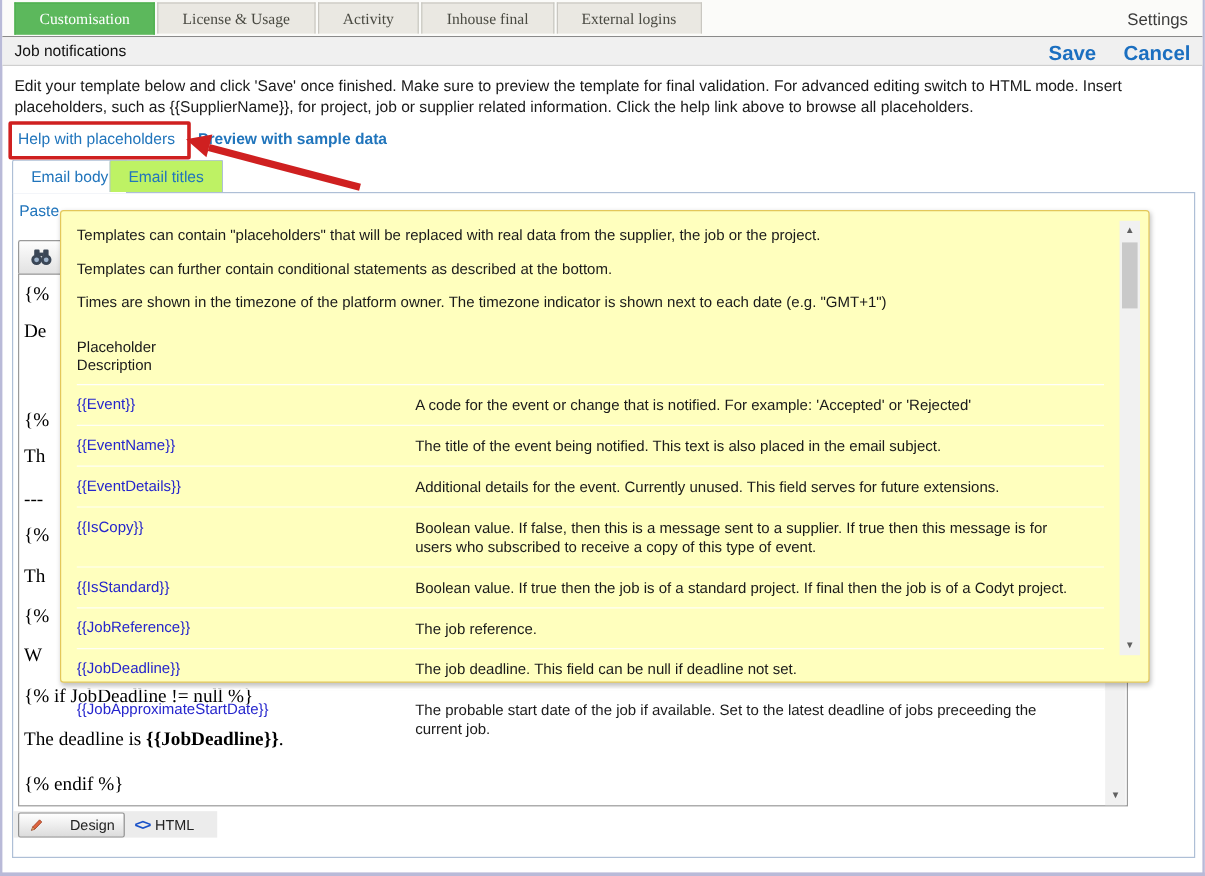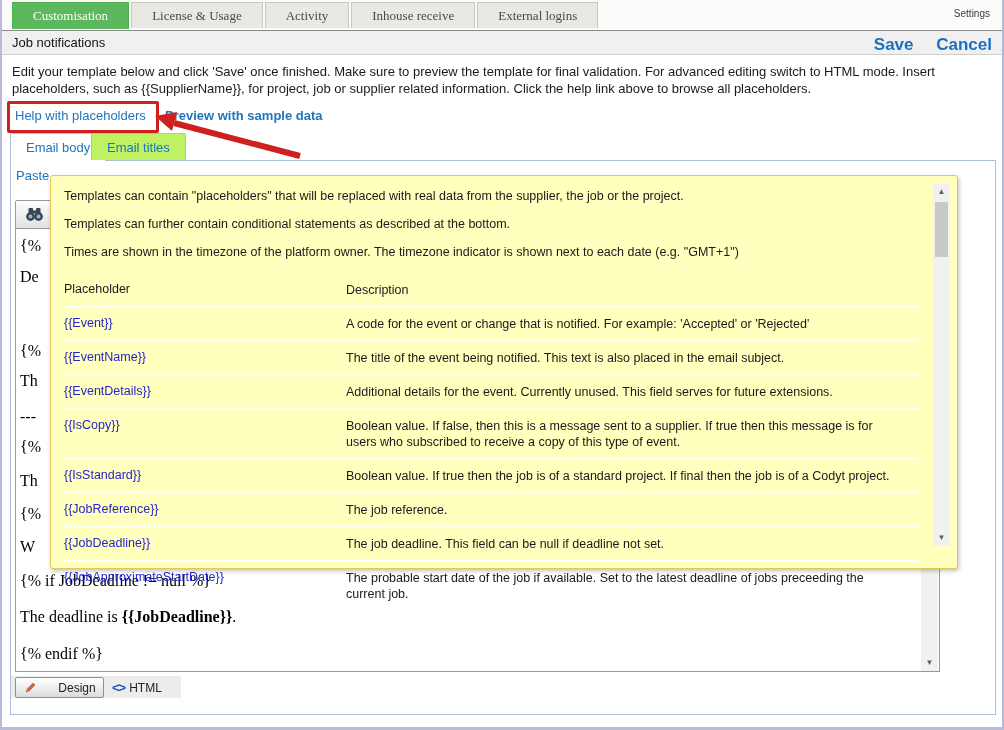--- a/index.html
+++ b/index.html
@@ -6,21 +6,21 @@
     font-family:"Liberation Sans",sans-serif;}
   .page{position:absolute;inset:0;border-left:2px solid #b9bad8;border-right:2px solid #b9bad8;
     border-bottom:3px solid #b9bad8;box-sizing:border-box;background:#fff;}
   
   .top-strip{position:absolute;left:0;top:0;width:100%;height:31px;background:#fbfbf9;
     border-bottom:1px solid #8a8a8a;box-sizing:border-box;}
   .top-tabs{position:absolute;left:10px;bottom:1px;display:flex;font-family:Liberation Serif, serif;}
   .ttab{height:25px;line-height:25px;padding:0 20px;font-size:13px;color:#4a4a42;
     background:#eae8e2;border:1px solid #c9c7c1;border-bottom:none;margin-right:2px;cursor:default;}
   .ttab.active{background:#5cb85c;border-color:#4cae4c;color:#fff;height:26px;line-height:26px;}
-  .settings-link{position:absolute;right:12px;top:8px;font-size:10px;color:#3c3c3c;margin-left:16px;}
+  .settings-link{position:absolute;right:12px;top:8px;font-size:14px;color:#3c3c3c;margin-left:16px;}
   
   .hdr{position:absolute;left:0;top:31px;width:100%;height:24px;background:#f0f0f0;
     border-bottom:1px solid #cfcfcf;box-sizing:border-box;}
   .hdr-title{position:absolute;left:10px;top:4px;font-size:13px;font-weight:normal;color:#111;}
   .hdr-actions{position:absolute;right:10px;top:4px;font-size:17px;font-weight:bold;}
   .hdr-actions a{color:#1b6fc0;text-decoration:none;margin-left:18px;cursor:pointer;}
   
   .intro{position:absolute;left:10px;top:63px;width:986px;font-size:13px;line-height:17px;color:#1a1a1a;}
   
   .help-link{position:absolute;left:13px;top:108px;font-size:13px;color:#2175bc;text-decoration:none;cursor:pointer;}
@@ -52,21 +52,21 @@
   .sb-thumb{position:absolute;left:2px;width:13px;background:#c9c9c9;cursor:pointer;}
   .ed-scroll{right:1px;top:1px;height:441px;}
   
   .popup{position:absolute;left:48px;top:175px;width:908px;height:394px;background:#ffffbe;
     border:1px solid #e3c75a;border-radius:3px;box-sizing:border-box;z-index:10;
     box-shadow:1px 2px 4px rgba(0,0,0,.25);font-size:12.5px;color:#1a1a1a;
     padding:13px 14px 8px 13px;}
   .popup p{margin:0 0 13px 0;line-height:15px;}
   .ptable{margin-top:1px;width:856px;}
   .prow{display:flex;border-bottom:1px solid rgba(255,255,255,.85);padding:9px 0 8px 0;}
-  .prow.header{border-bottom:1px solid rgba(255,255,255,.95);}
+  .prow.header{border-bottom:1px solid rgba(255,255,255,.95);flex-direction:column;}
   .pname{width:282px;flex:none;}
   .prow .pname a{color:#2525cd;text-decoration:none;cursor:pointer;}
   .pdesc{flex:1;line-height:16px;padding-right:26px;}
   .pu-scroll{right:7px;top:8px;height:362px;z-index:11;}
   
   .bottom-strip{position:absolute;left:9px;top:676px;width:170px;height:22px;background:#ececec;z-index:1;}
   .design-btn{position:absolute;left:13px;top:677px;width:89px;height:21px;border:1px solid #8f8f8f;
     border-radius:2px;background:linear-gradient(#ffffff,#dcdcdc);box-sizing:border-box;z-index:2;
     display:flex;align-items:center;justify-content:center;gap:22px;font-size:12px;color:#222;cursor:pointer;}
   .html-btn{position:absolute;left:110px;top:677px;height:21px;display:flex;align-items:center;gap:4px;
@@ -76,21 +76,21 @@
 </head>
 <body>
 
 <div class="page">
 
   <div class="top-strip">
     <div class="top-tabs">
       <div class="ttab active">Customisation</div>
       <div class="ttab">License &amp; Usage</div>
       <div class="ttab">Activity</div>
-      <div class="ttab">Inhouse receive</div>
+      <div class="ttab">Inhouse final</div>
       <div class="ttab">External logins</div>
     </div>
     <div class="settings-link">Settings</div>
   </div>
 
   <div class="hdr">
     <div class="hdr-title">Job notifications</div>
     <div class="hdr-actions">
       <a>Save</a>
       <a>Cancel</a>

